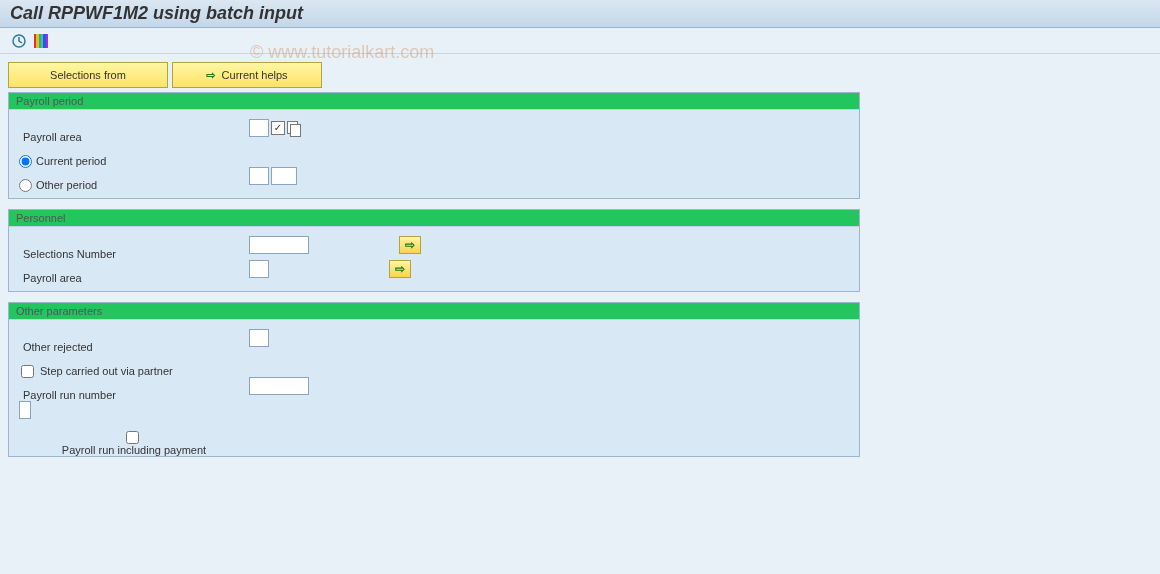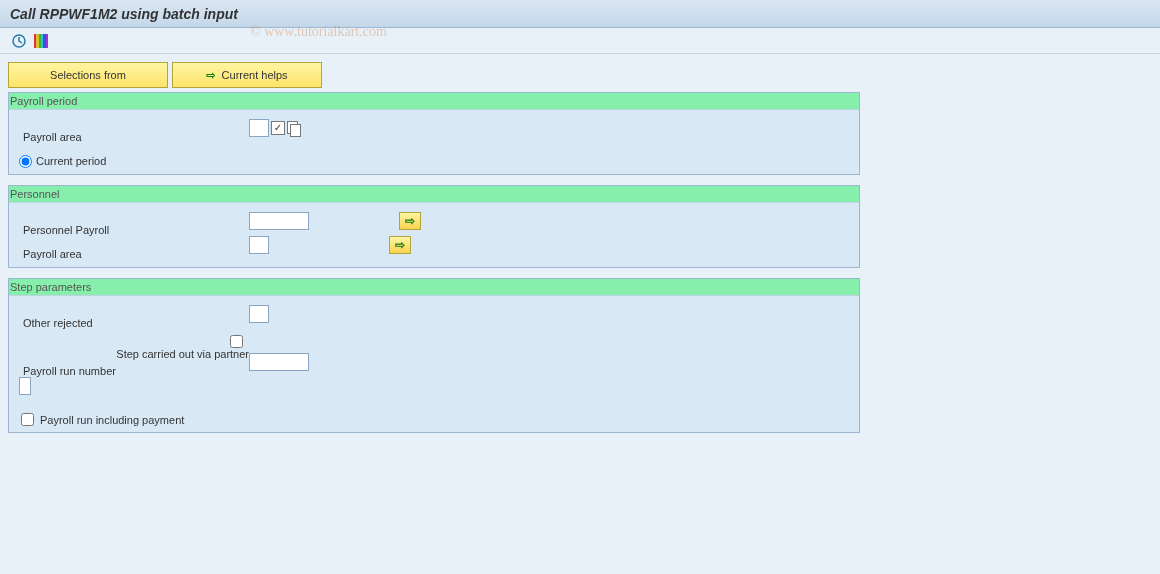--- a/index.html
+++ b/index.html
@@ -6,21 +6,21 @@
   html, body { margin: 0; padding: 0; background: #fff; }
   body { width: 1160px; height: 574px; position: relative; }
 
   .title-bar {
     height: 28px;
     background: linear-gradient(to bottom, #dbe7f2 0%, #c3d7ea 100%);
     border-bottom: 1px solid #9db6cf;
     padding: 4px 10px;
     font-style: italic;
     font-weight: bold;
-    font-size: 14px;
+    font-size: 18px;
     color: #333;
     display: flex;
     align-items: center;
   }
 
   .toolbar-thin {
     height: 26px;
     border-bottom: 1px solid #c8d6e4;
     background: #e9f1f8;
     display: flex;
@@ -60,22 +60,22 @@
     border: 1px solid #9db6cf;
     background: #d9e8f5;
     margin-bottom: 10px;
     width: 852px;
     position: relative;
     padding-bottom: 8px;
   }
   .group-title {
     font-size: 11px;
     color: #555;
-    padding: 2px 1px;
-    background: #86efac;
+    padding: 2px 7px;
+    background: #22c55e;
     border-bottom: 1px solid #c0d2e3;
   }
   .group-body { padding: 6px 10px 2px 10px; }
 
   .form-row {
     display: flex;
     align-items: center;
     height: 24px;
     font-size: 11px;
     color: #333;
@@ -123,25 +123,24 @@
     cursor:pointer;
     margin-left: 90px;
   }
   .yellow-mini-btn.second { margin-left: 120px; }
   .yellow-mini-btn .arw { color:#1c7a1c; font-weight:bold; font-size:12px; }
 
   .checkbox-row input[type=checkbox] { margin: 0 6px 0 2px; vertical-align:middle; }
 
   .watermark {
     position:absolute;
-    top: 24px; left: 250px;
-    font-size: 14px;
+    top: 42px; left: 250px;
+    font-size: 18px;
     color: rgba(200,120,60,0.35);
     pointer-events:none;
-    font-family:Liberation Serif, serif;
   }
 
   
   .rainbow-bars { width:14px; height:14px; display:flex; }
   .rainbow-bars span { flex:1; }
   .rb1{background:#d33;} .rb2{background:#db3;} .rb3{background:#3b3;}
   .rb4{background:#3bd;} .rb5{background:#35d;} .rb6{background:#93d;}
   .clock-icon { color:#2a7aa8; font-size:14px; }
 </style>
 </head>
@@ -194,75 +193,85 @@
           <span class="chk-icon">✓</span>
           <span class="copy-icon"></span>
         </div>
       </div>
       <div class="form-row">
         <label class="label radio-lbl">
           <input type="radio" name="period" checked="" style="">
           <span>Current period</span>
         </label>
       </div>
+      <div class="form-row">
+        <label class="label radio-lbl">
+          <input type="radio" name="period" style="">
+          <span>Other period</span>
+        </label>
+        <div class="field-zone">
+          <input type="text" class="txt w24" style="">
+          <input type="text" class="txt w30" style="">
+        </div>
+      </div>
     </div>
   </div>
 
   <div class="groupbox">
     <div class="group-title">Personnel</div>
     <div class="group-body">
       <div class="form-row">
-        <div class="label indent">Personnel Payroll</div>
+        <div class="label indent">Selections Number</div>
         <div class="field-zone">
           <input type="text" class="txt w50" style="">
         </div>
         <div class="yellow-mini-btn">
           <span class="arw">⇨</span>
         </div>
       </div>
       <div class="form-row">
         <div class="label indent">Payroll area</div>
         <div class="field-zone">
           <input type="text" class="txt w24" style="">
         </div>
         <div class="yellow-mini-btn second">
           <span class="arw">⇨</span>
         </div>
       </div>
     </div>
   </div>
 
   <div class="groupbox">
-    <div class="group-title">Step parameters</div>
+    <div class="group-title">Other parameters</div>
     <div class="group-body">
       <div class="form-row">
         <div class="label indent">Other rejected</div>
         <div class="field-zone">
           <input type="text" class="txt w24" style="">
         </div>
       </div>
       <div class="form-row checkbox-row">
-        <label class="label" style="display:flex;align-items:flex-end;flex-direction:column;">
+        <label class="label" style="display:flex;align-items:center;">
           <input type="checkbox" style="">
           <span>Step carried out via partner</span>
         </label>
       </div>
       <div class="form-row">
         <div class="label indent">Payroll run number</div>
         <div class="field-zone">
           <input type="text" class="txt w50" style="">
         </div>
       </div>
       <div class="form-row">
         <div class="field-zone">
           <input type="text" class="txt w10" style="">
         </div>
       </div>
       <div class="form-row checkbox-row">
-        <label class="label" style="display:flex;align-items:flex-end;">
+        <label class="label" style="display:flex;align-items:center;flex-direction:column;">
           <input type="checkbox" style="">
           <span>Payroll run including payment</span>
         </label>
       </div>
     </div>
   </div>
 
 </div>
 
 </body></html>

